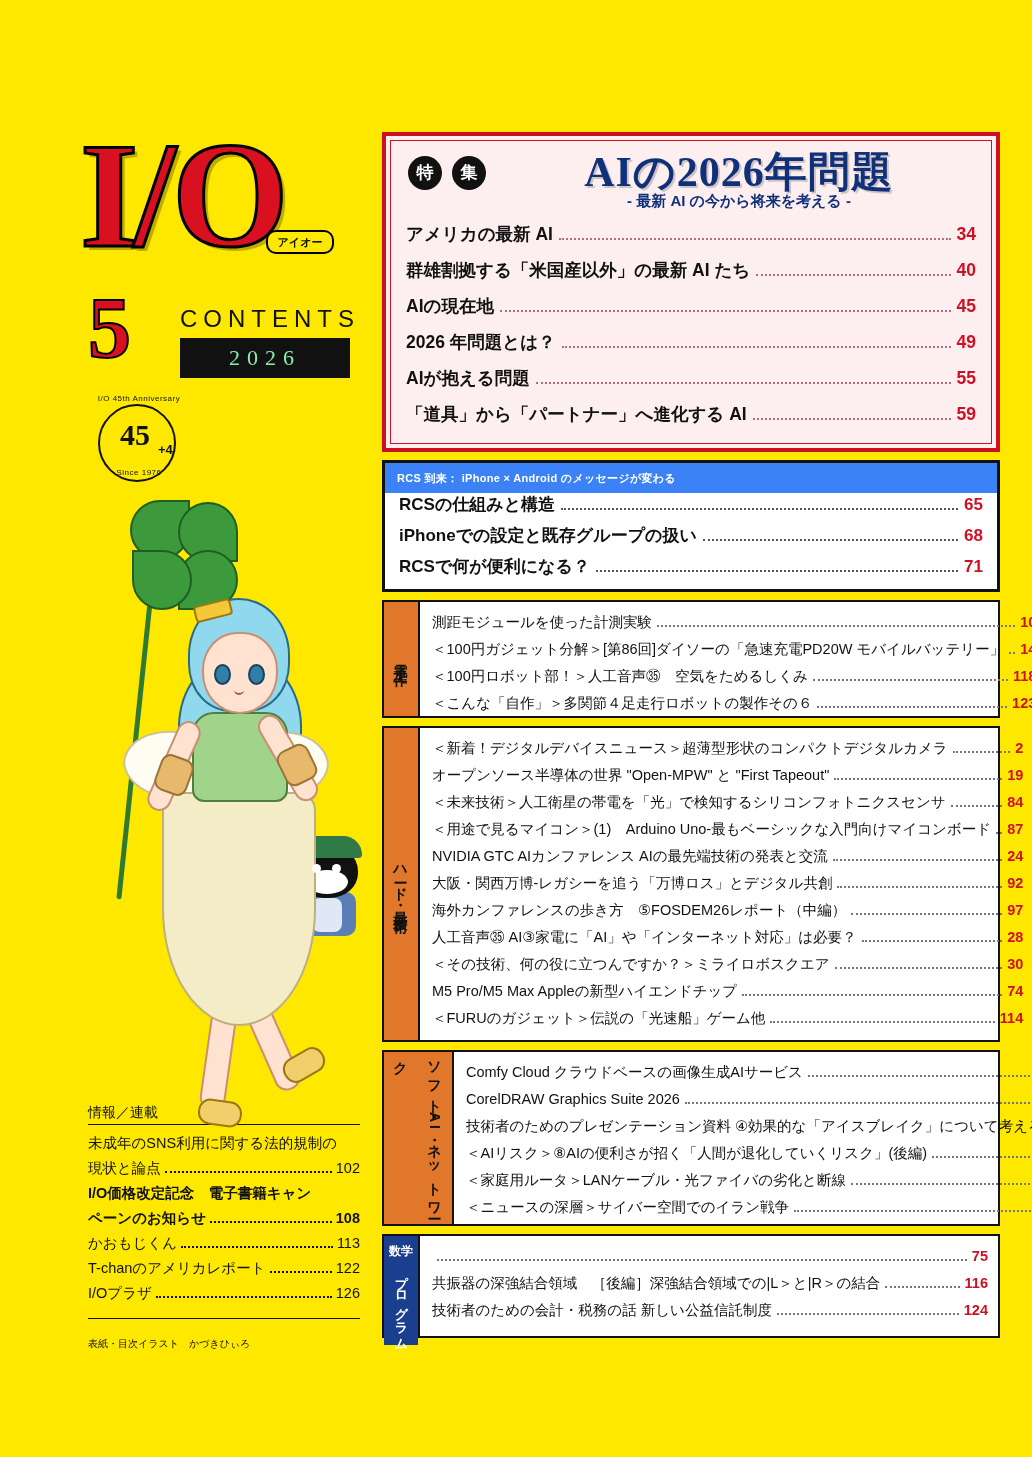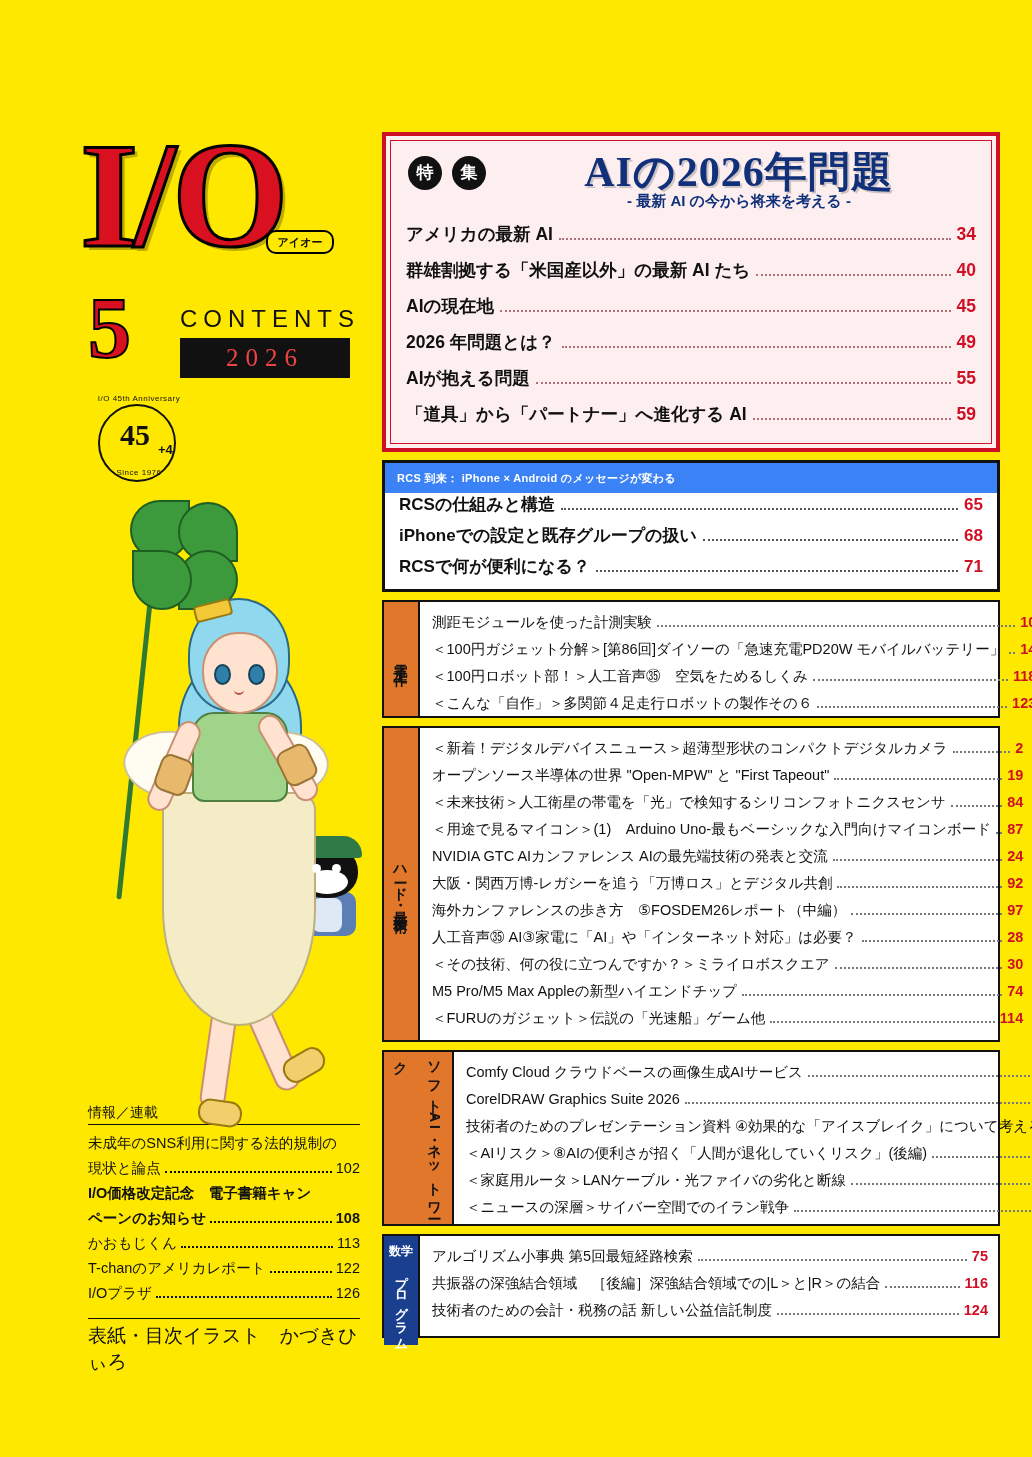--- a/index.html
+++ b/index.html
@@ -33,21 +33,21 @@
     font-family:"Liberation Serif","DejaVu Serif",serif;
     font-size:86px;font-weight:bold;color:#d81020;line-height:86px;
     -webkit-text-stroke:2px #000;
   }
   .contents-word{
     position:absolute;left:180px;top:305px;
     font-size:24px;letter-spacing:6px;font-weight:normal;color:#111;
   }
   .year-box{
     position:absolute;left:180px;top:338px;width:170px;height:40px;
-    background:#111;color:#ef4444;font-size:25px;letter-spacing:7px;
+    background:#111;color:#86efac;font-size:22px;letter-spacing:7px;
     text-align:center;line-height:40px;
     font-family:"Liberation Serif","DejaVu Serif",serif;
   }
 
   .anniv{
     position:absolute;left:84px;top:392px;width:110px;height:92px;
   }
   .anniv .circle{
     position:absolute;left:14px;top:12px;width:74px;height:74px;border-radius:50%;
     border:2px solid #111;background:#ffe800;
@@ -121,21 +121,21 @@
   .left-list .sec-title{
     font-size:14px;border-bottom:1.5px solid #111;padding-bottom:2px;margin-bottom:6px;
   }
   .ll-row{display:flex;align-items:baseline;font-size:14.5px;line-height:25px;white-space:nowrap;}
   .ll-row.bold{font-weight:bold;}
   .ll-t{flex:0 1 auto;overflow:hidden;}
   .ll-dots{flex:1 1 auto;border-bottom:2px dotted #111;margin:0 4px 5px 4px;min-width:8px;}
   .ll-p{flex:0 0 auto;}
   .ll-plain{font-size:14.5px;line-height:25px;}
   .credit{
-    margin-top:12px;border-top:1.5px solid #111;padding-top:4px;font-size:19px;
+    margin-top:12px;border-top:1.5px solid #111;padding-top:18px;font-size:10px;
   }
 
   
   .right{position:absolute;left:382px;top:0;width:650px;height:1457px;}
 
   
   .feature{
     position:absolute;left:0;top:132px;width:618px;height:320px;
     background:#fdeff0;border:4px solid #cf1024;box-sizing:border-box;
   }
@@ -504,21 +504,20 @@
 
     <div class="sec sec4">
       <div class="tabwrap">
         <div class="m">数学</div>
         <div class="g">
           <span>プログラム</span>
         </div>
       </div>
       <div class="rows">
         <div class="srow">
-          <span class="t">アルゴリズム小事典 第5回最短経路検索</span>
           <span class="d"></span>
           <span class="p">75</span>
         </div>
         <div class="srow">
           <span class="t">共振器の深強結合領域　［後編］深強結合領域での|L＞と|R＞の結合</span>
           <span class="d"></span>
           <span class="p">116</span>
         </div>
         <div class="srow">
           <span class="t">技術者のための会計・税務の話 新しい公益信託制度</span>

